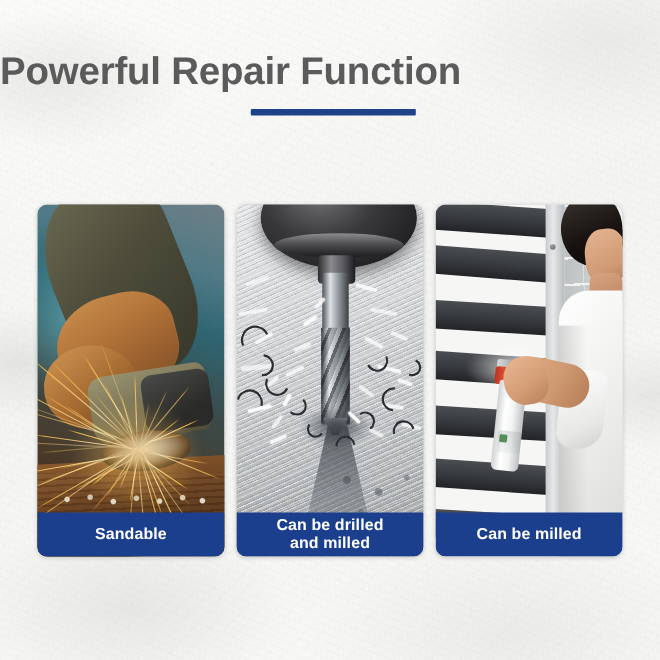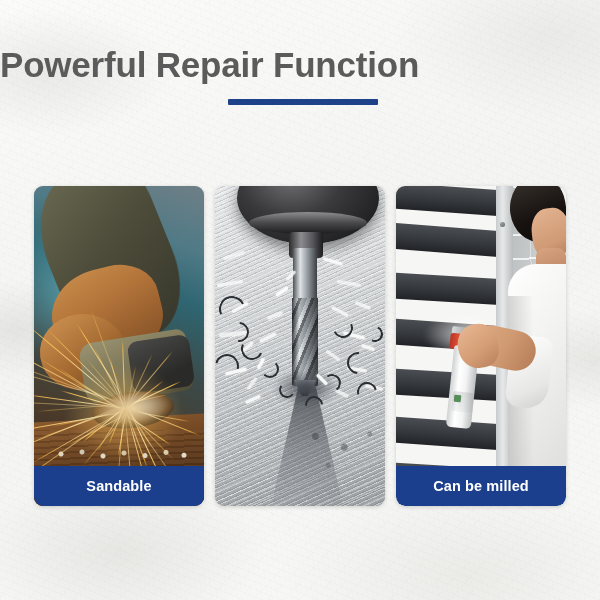--- a/index.html
+++ b/index.html
@@ -547,20 +547,22 @@
             <div class="curl" style="left: 118px; top: 132px; width: 16px; height: 16px; transform: rotate(200deg);"></div>
             <div class="curl" style="left: 132px; top: 166px; width: 18px; height: 18px; transform: rotate(320deg);"></div>
             <div class="curl" style="left: 108px; top: 188px; width: 14px; height: 14px; transform: rotate(100deg);"></div>
             <div class="curl" style="left: 142px; top: 196px; width: 16px; height: 16px; transform: rotate(30deg);"></div>
             <div class="curl" style="left: 46px; top: 174px; width: 14px; height: 14px; transform: rotate(180deg);"></div>
             <div class="curl" style="left: 64px; top: 196px; width: 12px; height: 12px; transform: rotate(260deg);"></div>
             <div class="curl" style="left: 90px; top: 210px; width: 14px; height: 14px; transform: rotate(40deg);"></div>
             <div class="curl" style="left: 152px; top: 140px; width: 12px; height: 12px; transform: rotate(160deg);"></div>
           </div>
       </div>
+      <div class="caption">Can be drilled
+and milled</div>
     </div>
 
     <div class="panel">
       <div class="photo">
         <div class="p3-bg"></div>
         <div class="p3-brick"></div>
         <div class="p3-brick-lines"></div>
         <div class="p3-slatwall" id="slatwall">
             <div class="slat" style="top: -4px; transform: rotate(4deg);"></div>
             <div class="slat" style="top: 36px; transform: rotate(4.5deg);"></div>

